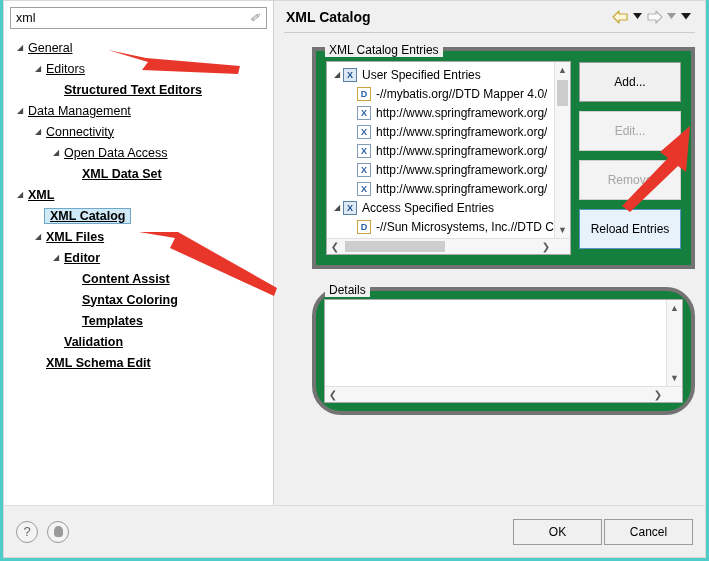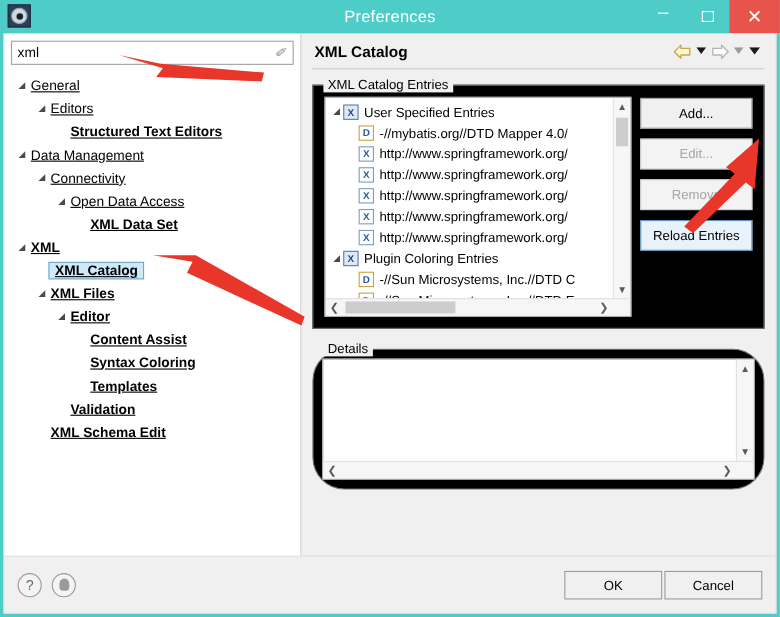--- a/index.html
+++ b/index.html
@@ -213,25 +213,26 @@
   }
   .nav-arrow svg { display: block; }
   .nav-caret {
     width: 11px; height: 10px;
     display: flex; align-items: center; justify-content: center;
   }
   .nav-caret svg { display:block; }
   
   .groupbox {
     position: relative;
-    border: 1px solid #737373;
+    border: 4px solid #737373;
     margin-top: 14px;
     padding: 10px 10px 10px 10px;
     box-sizing: border-box;
-    background: #000000;
+    background: #15803d;
+    margin-left: 28px;
   }
   .groupbox > .gb-title {
     position: absolute;
     top: -8px; left: 9px;
     background: #f0f0f0;
     padding: 0 4px;
     font-size: 12px;
     color: #000;
   }
   #catalog-box {
@@ -344,21 +345,21 @@
   
   #entry-buttons {
     width: 102px;
     flex: 0 0 102px;
     display: flex;
     flex-direction: column;
     gap: 9px;
     padding-top: 1px;
   }
   .btn {
-    height: 28px;
+    height: 40px;
     background: #f0f0f0;
     border: 1px solid #9b9b9b;
     box-sizing: border-box;
     font-size: 12px;
     font-family: "Liberation Sans", sans-serif;
     color: #000;
     display: flex;
     align-items: center;
     justify-content: center;
     cursor: default;
@@ -421,33 +422,20 @@
     left: 0; top: 0;
     width: 709px; height: 561px;
     pointer-events: none;
   }
 </style>
 </head>
 <body>
 
 <div id="window">
 
-  <div id="titlebar">
-    <div id="app-icon">
-      <div class="gear"></div>
-    </div>
-    <div id="window-title">Preferences</div>
-    <div id="win-controls">
-      <div class="win-btn minimize">–</div>
-      <div class="win-btn">
-          <div class="sq"></div>
-        </div>
-      <div class="win-btn close">✕</div>
-    </div>
-  </div>
 
   <div id="content">
     <div id="panes">
 
       <div id="left-pane">
         <div id="search-wrap">
           <input id="search-input" type="text" value="xml" style="">
           <div id="clear-icon">✐</div>
         </div>
         <div id="tree">
@@ -581,21 +569,21 @@
                   <span class="eicon xsd">X</span>
                   <span class="etext">http://www.springframework.org/</span>
                 </div>
                 <div class="erow child">
                   <span class="eicon xsd">X</span>
                   <span class="etext">http://www.springframework.org/</span>
                 </div>
                 <div class="erow">
                   <span class="earrow">◢</span>
                   <span class="eicon group">X</span>
-                  <span class="etext">Plugin Coloring Entries</span>
+                  <span class="etext">Access Specified Entries</span>
                 </div>
                 <div class="erow child">
                   <span class="eicon dtd">D</span>
                   <span class="etext">-//Sun Microsystems, Inc.//DTD C</span>
                 </div>
                 <div class="erow child">
                   <span class="eicon dtd">D</span>
                   <span class="etext">-//Sun Microsystems, Inc.//DTD E</span>
                 </div>
               </div>

